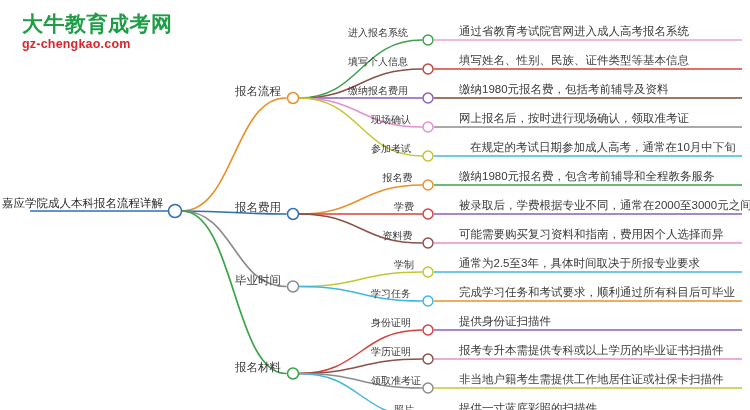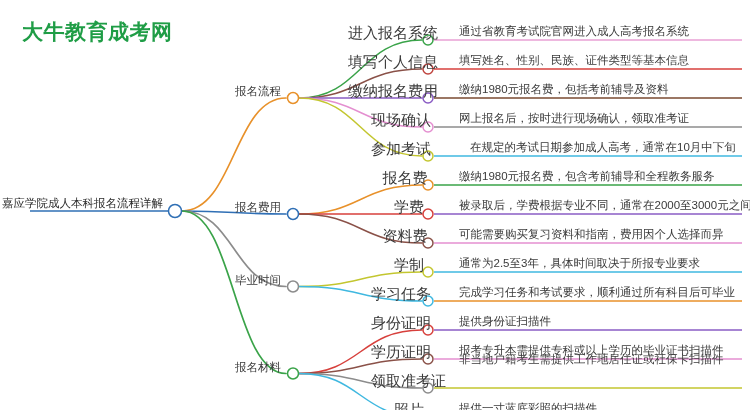--- a/index.html
+++ b/index.html
@@ -105,29 +105,30 @@
     font-size: 11.5px;
     color: #3c3c3c;
     white-space: nowrap;
     line-height: 14px;
   }
   .map-label.root {
     font-size: 11.5px;
     color: #2b2b2b;
   }
   .map-label.lvl1 { font-size: 11.5px; color: #3a3a3a; }
-  .map-label.lvl2 { font-size: 15px; color: #3a3a3a; }
+  .map-label.lvl2 { font-size: 10px; color: #3a3a3a; }
   .map-label.leaf { font-size: 11.5px; color: #3a3a3a; }
 </style>
 </head>
 <body>
 
 <div id="logo-block">
   <div id="logo-words">
     <div id="logo-title">大牛教育成考网</div>
+    <div id="logo-sub">gz-chengkao.com</div>
   </div>
 </div>
 
 <svg id="map-svg" viewBox="0 0 750 410" xmlns="http://www.w3.org/2000/svg">
   <g id="edges">
       <path d="M 182 211 C 234 211, 234 98, 286 98" fill="none" stroke="#e8912a" stroke-width="1.7" stroke-linecap="round"></path>
       <path d="M 299 98 C 360.5 98, 360.5 40, 422 40" fill="none" stroke="#3aa349" stroke-width="1.5" stroke-linecap="round"></path>
       <path d="M 434 40 L 742 40" fill="none" stroke="#e9a0d4" stroke-width="1.4"></path>
       <path d="M 299 98 C 360.5 98, 360.5 69, 422 69" fill="none" stroke="#8a5148" stroke-width="1.5" stroke-linecap="round"></path>
       <path d="M 434 69 L 742 69" fill="none" stroke="#d7403c" stroke-width="1.4"></path>
@@ -205,17 +206,17 @@
     <div class="map-label lvl2" style="top: 258px; left: 394px;">学制</div>
     <div class="map-label leaf" style="top: 256px; left: 459px;">通常为2.5至3年，具体时间取决于所报专业要求</div>
     <div class="map-label lvl2" style="top: 287px; left: 371px;">学习任务</div>
     <div class="map-label leaf" style="top: 285px; left: 459px;">完成学习任务和考试要求，顺利通过所有科目后可毕业</div>
     <div class="map-label lvl1" style="top: 359.5px; left: 235px;">报名材料</div>
     <div class="map-label lvl2" style="top: 316px; left: 371px;">身份证明</div>
     <div class="map-label leaf" style="top: 314px; left: 459px;">提供身份证扫描件</div>
     <div class="map-label lvl2" style="top: 345px; left: 371px;">学历证明</div>
     <div class="map-label leaf" style="top: 343px; left: 459px;">报考专升本需提供专科或以上学历的毕业证书扫描件</div>
     <div class="map-label lvl2" style="top: 374px; left: 371px;">领取准考证</div>
-    <div class="map-label leaf" style="top: 352px; left: 459px;">非当地户籍考生需提供工作地居住证或社保卡扫描件</div>
+    <div class="map-label leaf" style="top: 372px; left: 459px;">非当地户籍考生需提供工作地居住证或社保卡扫描件</div>
     <div class="map-label lvl2" style="top: 403px; left: 394px;">照片</div>
     <div class="map-label leaf" style="top: 401px; left: 459px;">提供一寸蓝底彩照的扫描件</div>
     <div class="map-label root" style="top: 196px; left: 2px;">嘉应学院成人本科报名流程详解</div>
   </div>
 
 </body></html>

